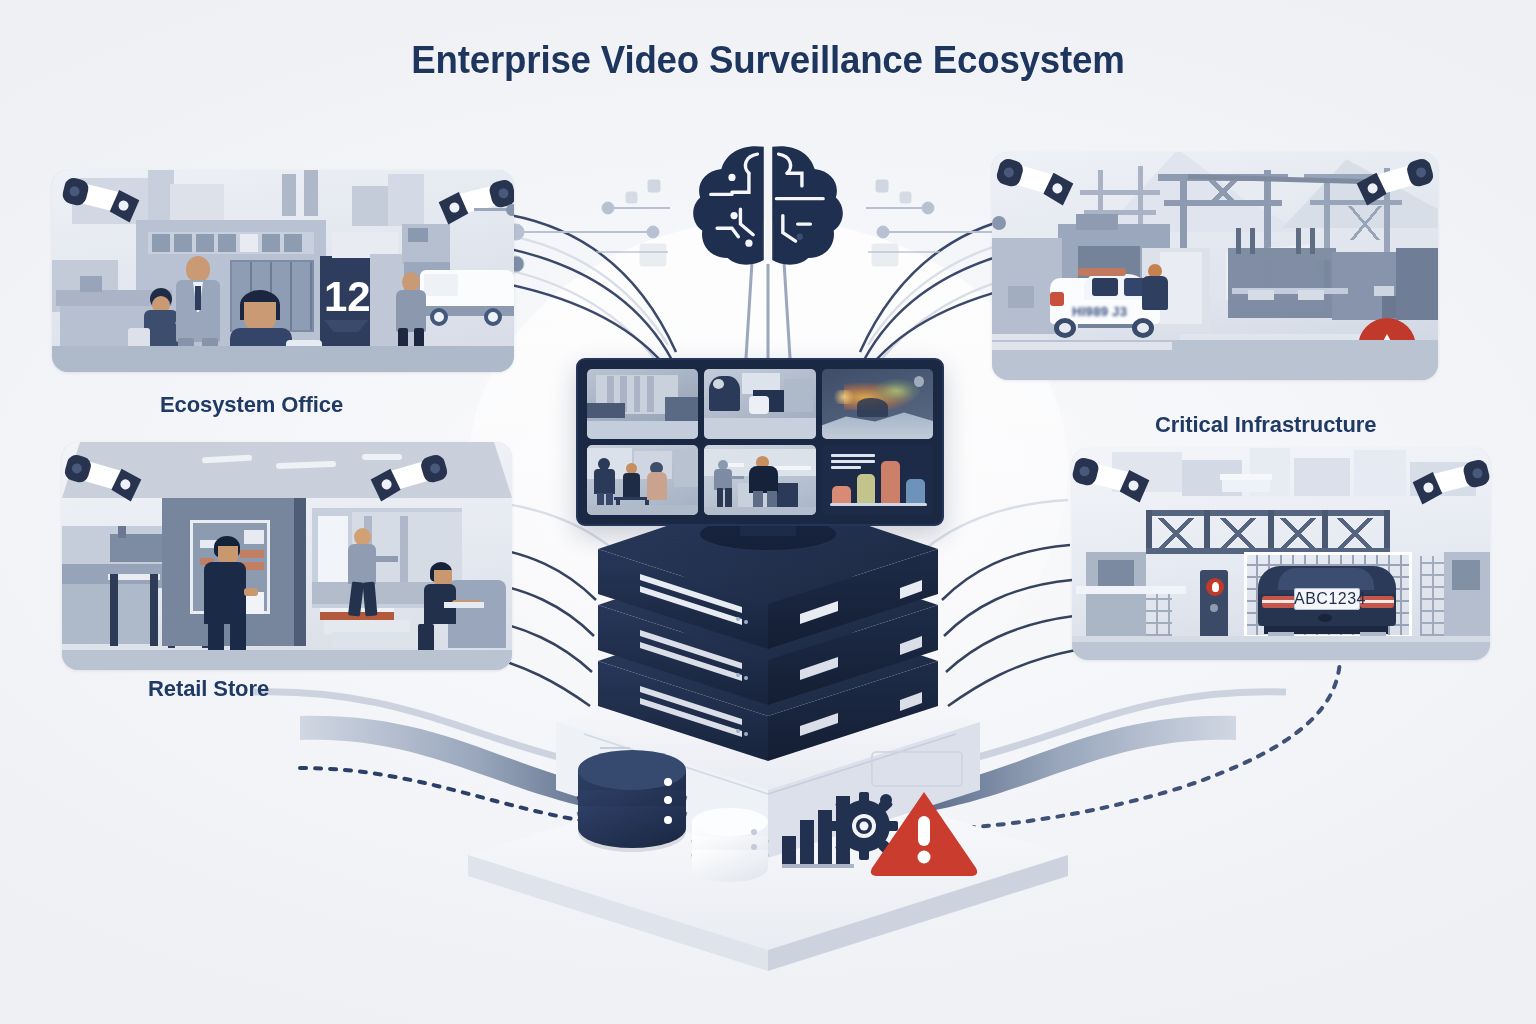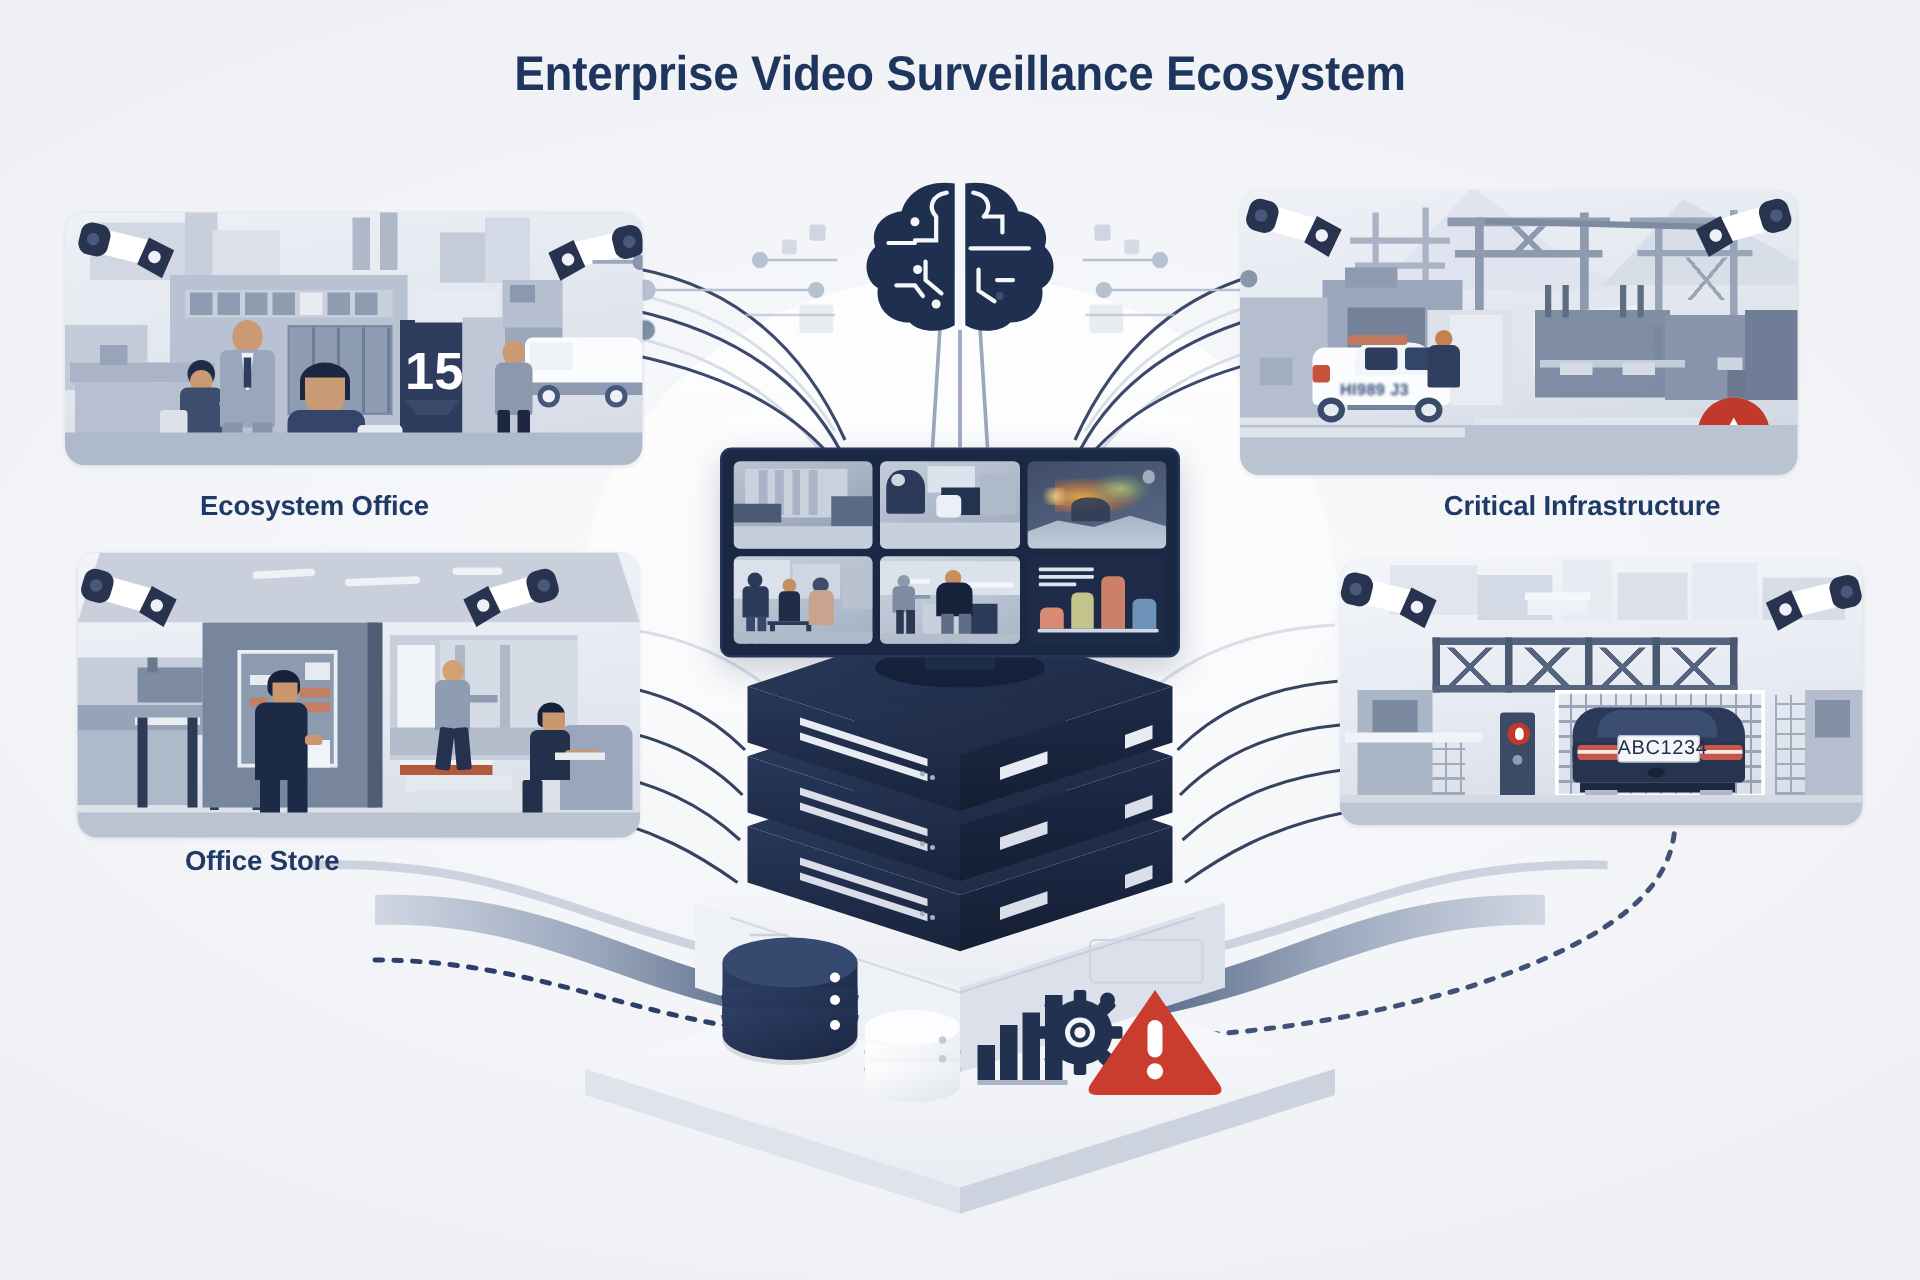--- a/index.html
+++ b/index.html
@@ -383,21 +383,21 @@
     <div class="blk" style="left:210px;top:64px;width:18px;height:18px;background:#8e9cb2;"></div>
     <div class="blk" style="left:232px;top:64px;width:18px;height:18px;background:#8e9cb2;"></div>
 
     <div class="blk" style="left:178px;top:90px;width:84px;height:72px;background:#7d8ca4;"></div>
     <div class="blk" style="left:180px;top:92px;width:80px;height:68px;
         background:
           repeating-linear-gradient(90deg,#8e9cb4 0 18px,#6e7d96 18px 20px),
           repeating-linear-gradient(0deg,transparent 0 16px,#6e7d96 16px 18px);"></div>
 
     <div class="blk" style="left:268px;top:86px;width:50px;height:114px;background:#2e3d5d;"></div>
-    <div class="sign12" style="left:272px;top:104px;width:44px;height:46px;line-height:46px;background:#2e3d5d;">15</div>
+    <div class="sign12" style="left:272px;top:104px;width:44px;height:46px;line-height:46px;background:#2e3d5d;">12</div>
     <div class="blk" style="left:272px;top:150px;width:44px;height:12px;background:#3a4a6b;
         clip-path:polygon(0 0,100% 0,78% 100%,22% 100%);"></div>
     <div class="blk" style="left:280px;top:62px;width:66px;height:26px;background:#e8ecf2;"></div>
     <div class="blk" style="left:318px;top:84px;width:50px;height:116px;background:#c0c8d7;"></div>
     <div class="blk" style="left:350px;top:54px;width:48px;height:40px;background:#b5bfd0;"></div>
     <div class="blk" style="left:356px;top:58px;width:20px;height:14px;background:#8b99b0;"></div>
     <div class="blk" style="left:352px;top:92px;width:46px;height:28px;background:#9aa7bc;"></div>
 
     <div class="blk" style="left:368px;top:100px;width:94px;height:42px;background:#fbfcfe;border-radius:6px 8px 3px 3px;"></div>
     <div class="blk" style="left:372px;top:104px;width:34px;height:22px;background:#eef1f6;"></div>
@@ -554,21 +554,21 @@
         <rect x="14" y="10" width="54" height="20" rx="9" fill="#ffffff"></rect>
         <rect x="4" y="7" width="24" height="26" rx="9" fill="#27334f"></rect>
         <path d="M58 8 l22 5 -4 24 -22 -6 Z" fill="#27334f"></path>
         <circle cx="40" cy="20" r="5" fill="#ffffff"></circle>
         <circle cx="66" cy="22" r="5" fill="#eef1f7"></circle>
         <circle cx="15" cy="20" r="5" fill="#49597c"></circle>
       </svg>
     </div>
     <div class="blk" style="position:absolute;left:0;top:64px;width:14px;height:14px;border-radius:50%;background:#8795ad;"></div>
   </div>
-  <div class="panel-label" style="left:1155px; top:392px;text-align:center;">Critical Infrastructure</div>
+  <div class="panel-label" style="left:1155px; top:412px;text-align:center;">Critical Infrastructure</div>
 
   <div class="panel" style="left:62px; top:442px; width:450px; height:228px;">
     <div class="sky" style="background:linear-gradient(175deg,#f2f4f8,#e3e7ef 60%,#d7dce6);"></div>
 
     <div class="blk" style="left:0;top:0;width:100%;height:56px;background:#c9d0dc;
          clip-path:polygon(4% 0,96% 0,100% 100%,0 100%);"></div>
     <div class="blk" style="left:140px;top:14px;width:50px;height:6px;background:#eef1f6;border-radius:3px;transform:rotate(-3deg);"></div>
     <div class="blk" style="left:214px;top:20px;width:60px;height:6px;background:#eef1f6;border-radius:3px;transform:rotate(-2deg);"></div>
     <div class="blk" style="left:300px;top:12px;width:40px;height:6px;background:#eef1f6;border-radius:3px;"></div>
 
@@ -649,21 +649,21 @@
       <svg width="86" height="46" viewBox="0 0 86 46">
         <rect x="14" y="10" width="54" height="20" rx="9" fill="#ffffff"></rect>
         <rect x="4" y="7" width="24" height="26" rx="9" fill="#27334f"></rect>
         <path d="M58 8 l22 5 -4 24 -22 -6 Z" fill="#27334f"></path>
         <circle cx="40" cy="20" r="5" fill="#ffffff"></circle>
         <circle cx="66" cy="22" r="5" fill="#eef1f7"></circle>
         <circle cx="15" cy="20" r="5" fill="#49597c"></circle>
       </svg>
     </div>
   </div>
-  <div class="panel-label" style="left:148px; top:676px;">Office Store</div>
+  <div class="panel-label" style="left:148px; top:676px;">Retail Store</div>
 
   <div class="panel" style="left:1072px; top:448px; width:418px; height:212px;">
     <div class="sky" style="background:linear-gradient(175deg,#f3f5f9,#e5e9f1 55%,#d4dae5);"></div>
 
     <div class="blk" style="left:40px;top:4px;width:70px;height:40px;background:#e0e5ee;"></div>
     <div class="blk" style="left:110px;top:12px;width:60px;height:36px;background:#d4dae5;"></div>
     <div class="blk" style="left:178px;top:0px;width:40px;height:48px;background:#e7ebf2;"></div>
     <div class="blk" style="left:222px;top:10px;width:56px;height:38px;background:#dbe0ea;"></div>
     <div class="blk" style="left:282px;top:2px;width:52px;height:46px;background:#e6eaf2;"></div>
     <div class="blk" style="left:338px;top:14px;width:66px;height:34px;background:#d7dde7;"></div>

